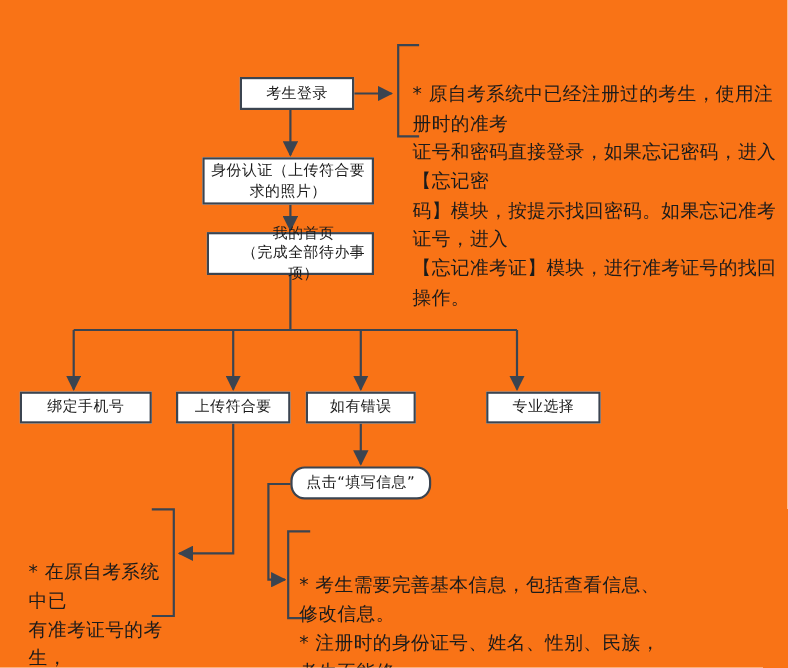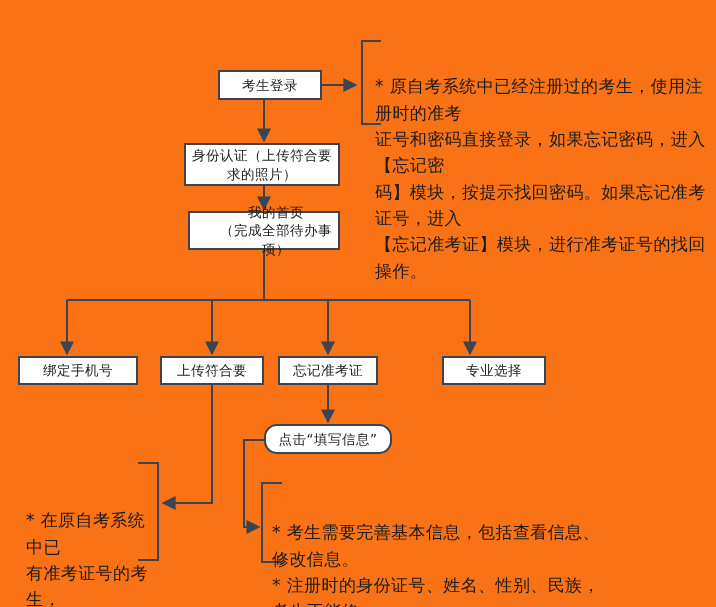--- a/index.html
+++ b/index.html
@@ -112,21 +112,21 @@
 
   <div class="node" style="left:18px; top:356px; width:120px; height:29px;">
     <span>绑定手机号</span>
   </div>
 
   <div class="node" style="left:160px; top:356px; width:104px; height:29px;">
     <span>上传符合要</span>
   </div>
 
   <div class="node" style="left:278px; top:356px; width:100px; height:29px;">
-    <span>忘记准考证</span>
+    <span>如有错误</span>
   </div>
 
   <div class="node" style="left:418px; top:356px; width:104px; height:29px;margin-left:24px;">
     <span>专业选择</span>
   </div>
 
   <div class="node" style="left:264px; top:424px; width:128px; height:30px;border-radius:13px;">
     <span>点击“填写信息”</span>
   </div>
 

